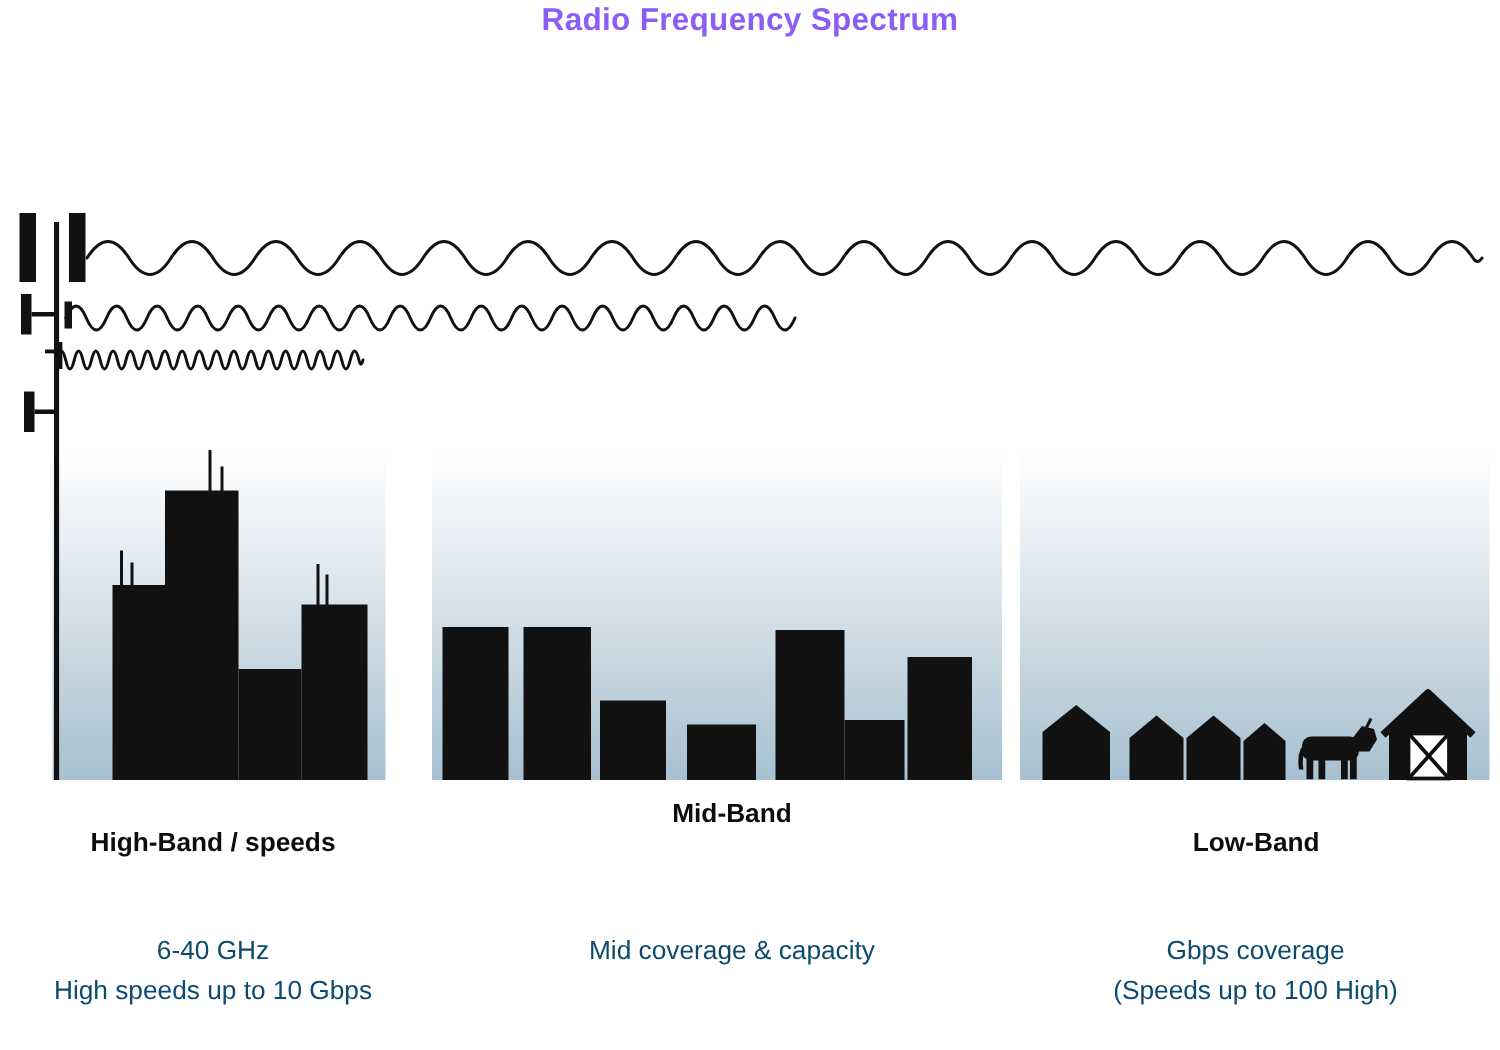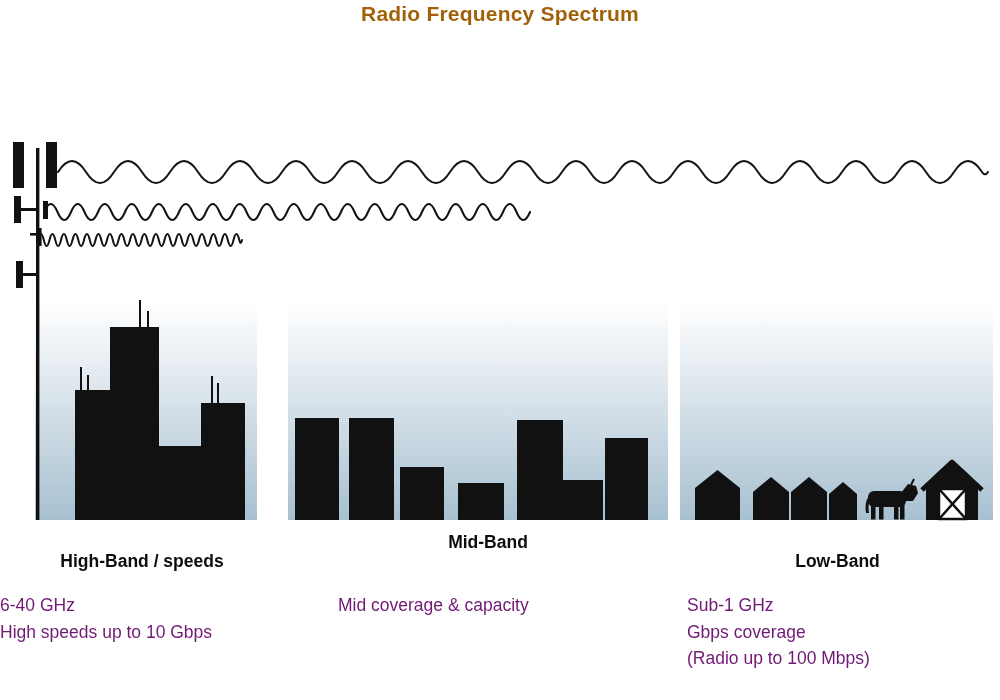--- a/index.html
+++ b/index.html
@@ -11,35 +11,37 @@
     overflow: hidden;
     font-family: "Liberation Sans", sans-serif;
   }
   .stage svg { position: absolute; top: 0; left: 0; display: block; }
   .title {
     position: absolute;
     top: 2px; left: 0; width: 100%;
     text-align: center;
     font-size: 21px;
     font-weight: 700;
-    color: #a16207;
+    color: #8b5cf6;
     letter-spacing: 0.2px;
   }
   .band-label {
     position: absolute;
     font-size: 17.5px;
     font-weight: 700;
     color: #0d0d0d;
     text-align: center;
   }
   .band-lines {
     position: absolute;
     font-size: 17.5px;
-    color: #701a75;
+    color: #0c4a6e;
+    text-align: center;
     line-height: 26.5px;
+    margin-top: 28px;
   }
   .lbl-high { left: 22px;  top: 551px; width: 240px; }
   .lin-high { left: 0px;   top: 592px; width: 284px; }
   .lbl-mid  { left: 348px; top: 532px; width: 280px; }
   .lin-mid  { left: 338px; top: 592px; width: 300px; }
   .lbl-low  { left: 700px; top: 551px; width: 275px; }
   .lin-low  { left: 687px; top: 592px; width: 300px; }
 </style>
 </head>
 <body>
@@ -138,18 +140,17 @@
     <div>High speeds up to 10 Gbps</div>
   </div>
 
   <div class="band-label lbl-mid">Mid-Band</div>
   <div class="band-lines lin-mid">
     <div>Mid coverage &amp; capacity</div>
   </div>
 
   <div class="band-label lbl-low">Low-Band</div>
   <div class="band-lines lin-low">
-    <div>Sub-1 GHz</div>
     <div>Gbps coverage</div>
-    <div>(Radio up to 100 Mbps)</div>
+    <div>(Speeds up to 100 High)</div>
   </div>
 
 </div>
 
 </body></html>

